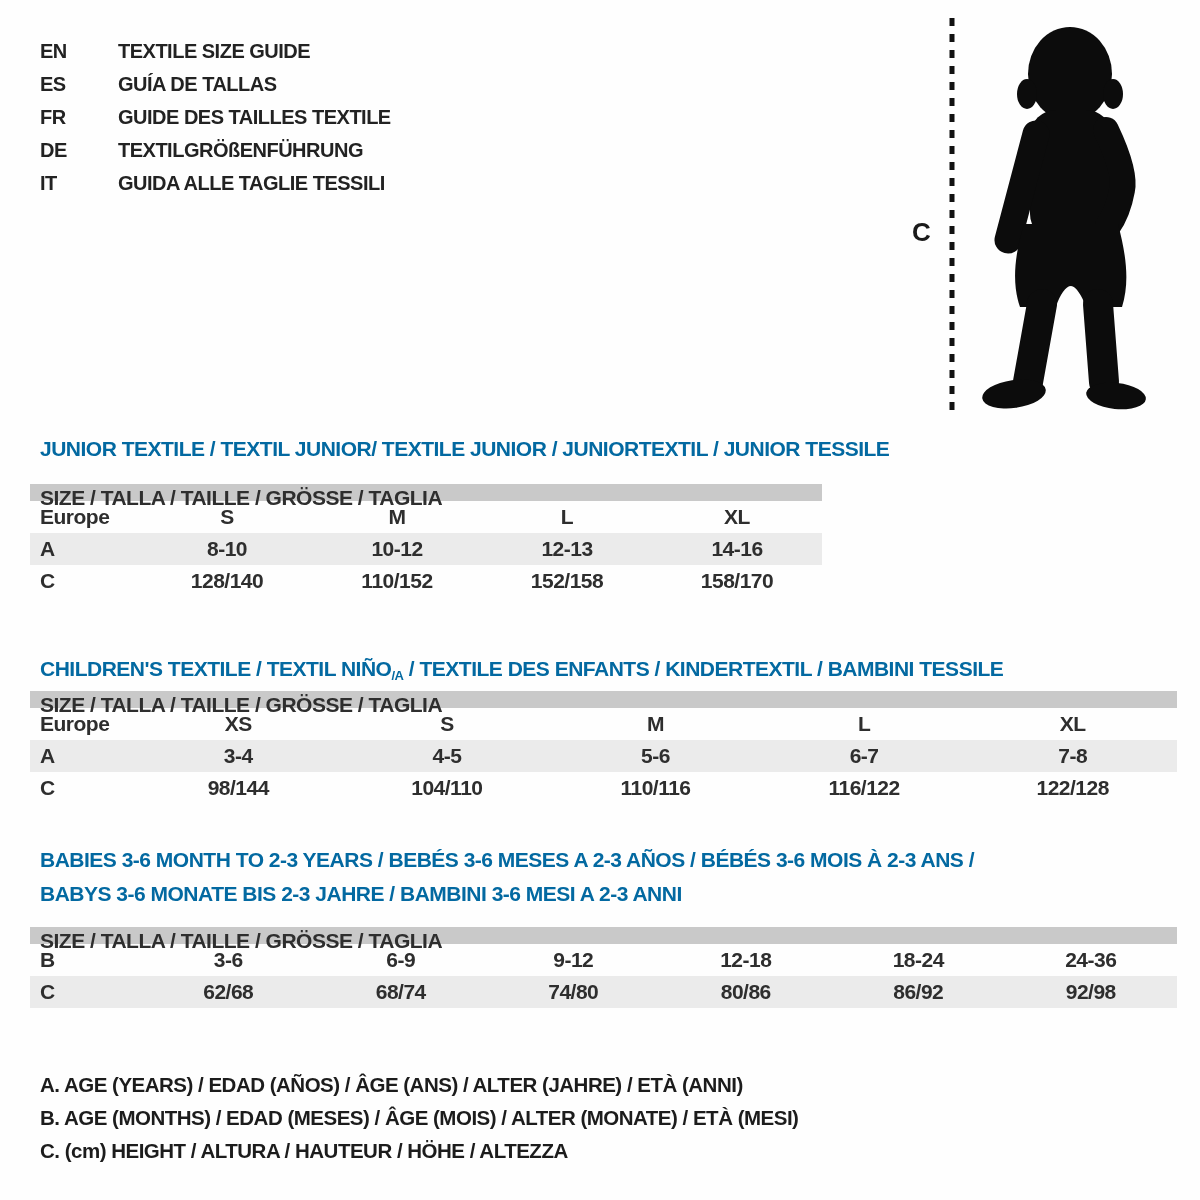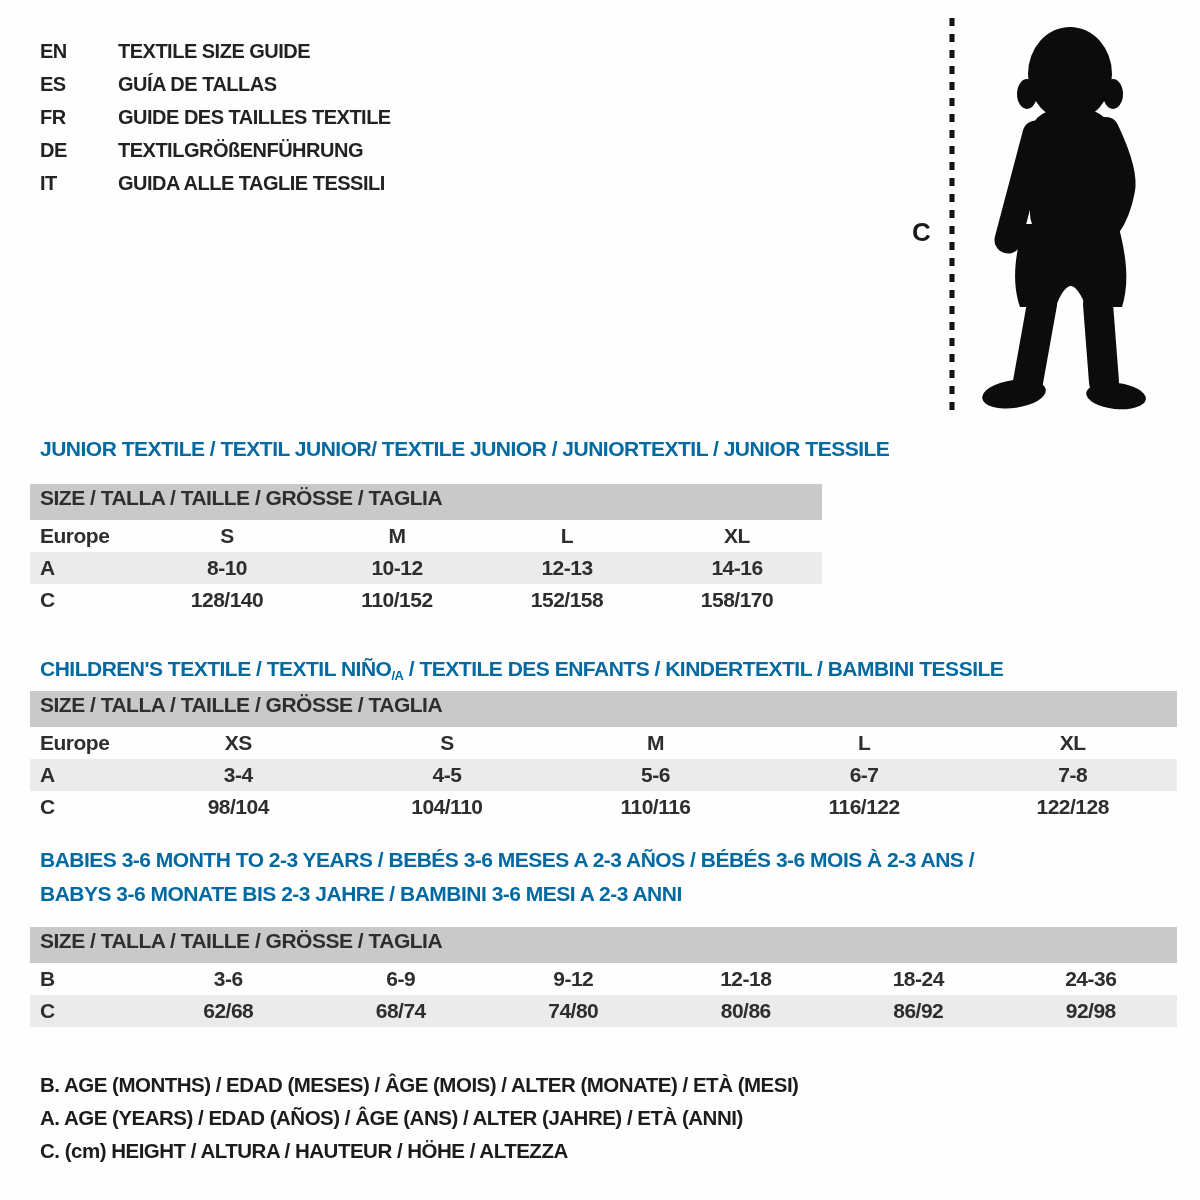--- a/index.html
+++ b/index.html
@@ -15,21 +15,21 @@
   .lang-code{width:78px;flex:0 0 78px;}
   .lang-title{white-space:nowrap;}
   
   .figure{position:absolute;left:900px;top:12px;width:280px;height:410px;}
   .figure svg{position:absolute;left:0;top:0;}
   .measure-label{position:absolute;left:12px;top:205px;font-size:26px;color:#1a1a1a;}
   
   .section-title{position:absolute;left:40px;font-size:21px;color:#0369a1;white-space:nowrap;}
   .section-title .sub{font-size:13px;vertical-align:-4px;}
   .size-table{position:absolute;left:30px;}
-  .size-header{background:#c9c9c9;height:36px;line-height:28px;padding-left:10px;
+  .size-header{background:#c9c9c9;height:17px;line-height:28px;padding-left:10px;
                font-size:21px;color:#2e2e2e;}
   .trow{display:grid;height:32px;line-height:32px;font-size:21px;color:#2e2e2e;}
   .trow.alt{background:#ebebeb;}
   .trow .lbl{text-align:left;padding-left:10px;}
   .trow .val{text-align:center;}
   .junior .trow{grid-template-columns:112px repeat(4,1fr);}
   .children .trow{grid-template-columns:104px repeat(5,1fr);}
   .babies .trow{grid-template-columns:112px repeat(6,1fr);}
   .junior{width:792px;}
   .children,.babies{width:1147px;}
@@ -127,21 +127,21 @@
   <div class="trow alt">
     <span class="lbl">A</span>
     <span class="val">3-4</span>
     <span class="val">4-5</span>
     <span class="val">5-6</span>
     <span class="val">6-7</span>
     <span class="val">7-8</span>
   </div>
   <div class="trow">
     <span class="lbl">C</span>
-    <span class="val">98/104</span>
+    <span class="val">98/144</span>
     <span class="val">104/110</span>
     <span class="val">110/116</span>
     <span class="val">116/122</span>
     <span class="val">122/128</span>
   </div>
 </div>
 
 <div class="section-title" style="top:848px;">BABIES 3-6 MONTH TO 2-3 YEARS / BEBÉS 3-6 MESES A 2-3 AÑOS / BÉBÉS 3-6 MOIS À 2-3 ANS /</div>
 <div class="section-title" style="top:882px;">BABYS 3-6 MONATE BIS 2-3 JAHRE / BAMBINI 3-6 MESI A 2-3 ANNI</div>
 <div class="size-table babies" style="top:927px;">
@@ -160,16 +160,16 @@
     <span class="val">62/68</span>
     <span class="val">68/74</span>
     <span class="val">74/80</span>
     <span class="val">80/86</span>
     <span class="val">86/92</span>
     <span class="val">92/98</span>
   </div>
 </div>
 
 <div class="legend">
+  <div class="legend-line">A. AGE (YEARS) / EDAD (AÑOS) / ÂGE (ANS) / ALTER (JAHRE) / ETÀ (ANNI)</div>
   <div class="legend-line">B. AGE (MONTHS) / EDAD (MESES) / ÂGE (MOIS) / ALTER (MONATE) / ETÀ (MESI)</div>
-  <div class="legend-line">A. AGE (YEARS) / EDAD (AÑOS) / ÂGE (ANS) / ALTER (JAHRE) / ETÀ (ANNI)</div>
   <div class="legend-line">C. (cm) HEIGHT / ALTURA / HAUTEUR / HÖHE / ALTEZZA</div>
 </div>
 
 </body></html>

